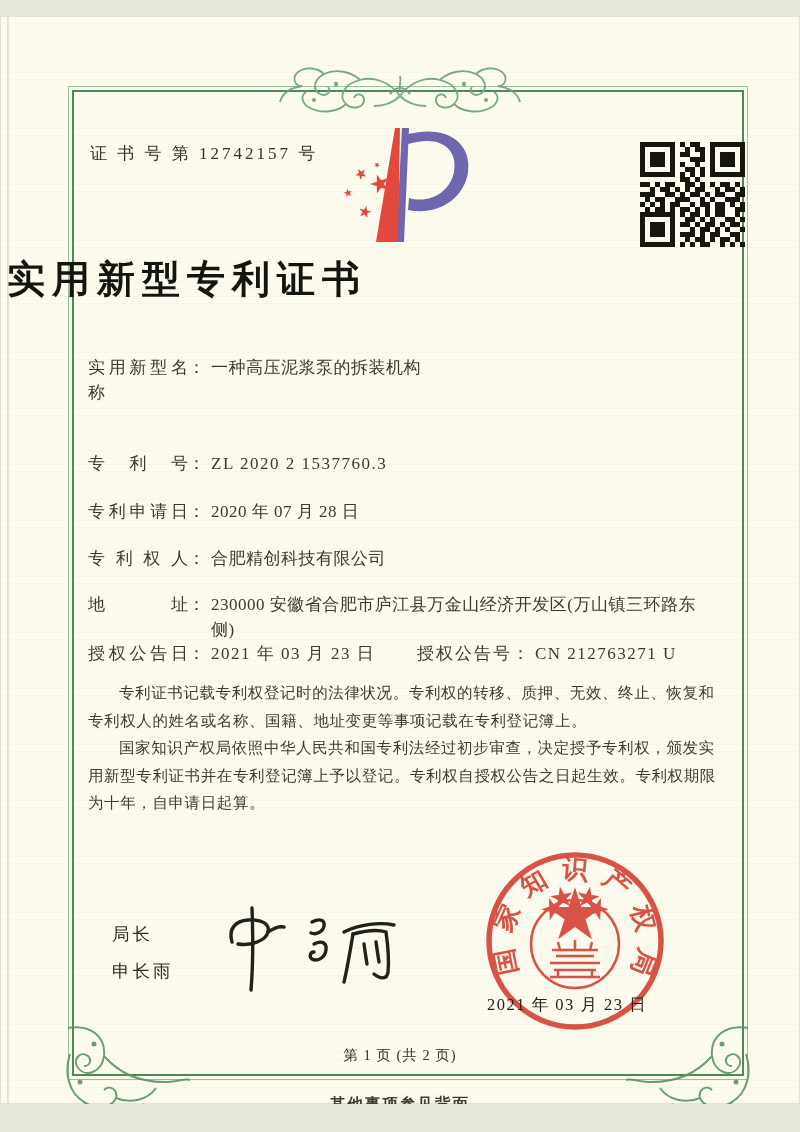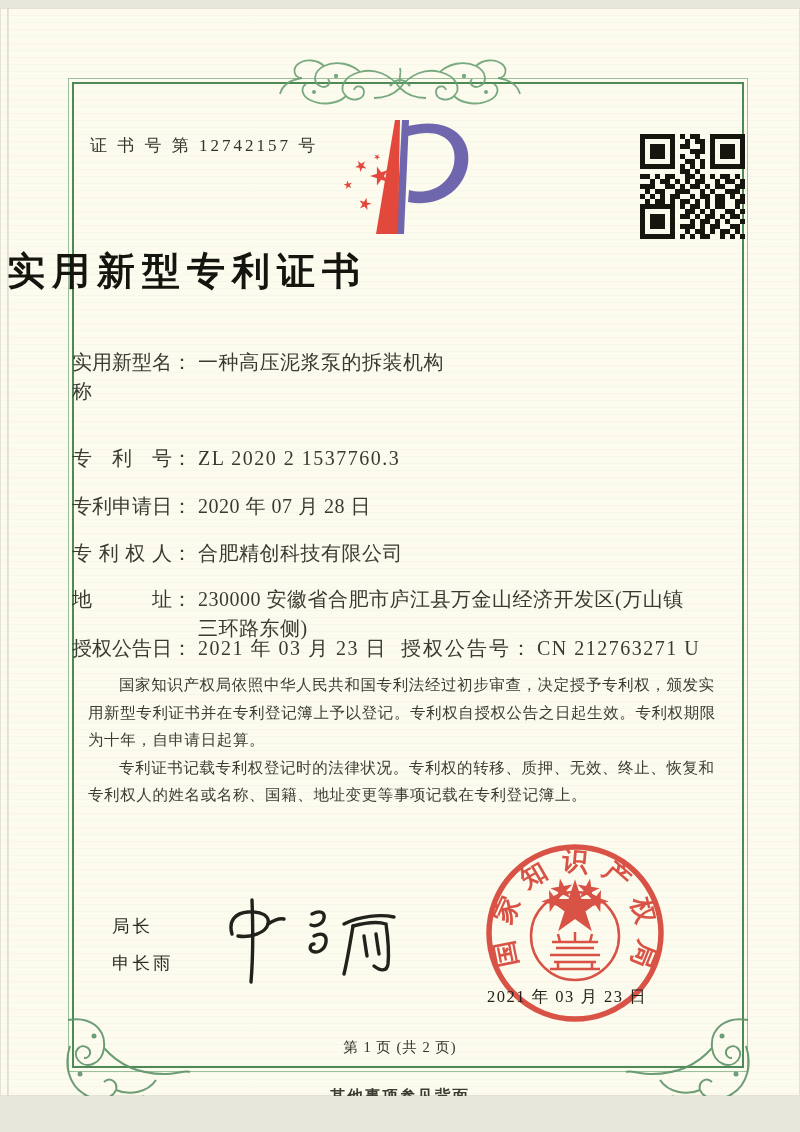--- a/index.html
+++ b/index.html
@@ -3,21 +3,21 @@
 <meta charset="utf-8">
 <style>
   * { margin: 0; padding: 0; box-sizing: border-box; }
   html, body { background: #e8e7dc; }
   body { font-family: "Liberation Serif", "DejaVu Serif", serif; }
 
   .page {
     position: relative;
     width: 800px;
     height: 1088px;
-    margin: 8px auto;
+    margin: 16px auto;
     background:
       repeating-linear-gradient(180deg,
         rgba(130, 175, 140, 0.05) 0px, rgba(130, 175, 140, 0.05) 1px,
         rgba(0,0,0,0) 1px, rgba(0,0,0,0) 7px),
       #fcfbee;
     overflow: hidden;
     box-shadow: inset 0 0 0 1px #e3e2d4;
   }
   .scan-edge-left {
     position: absolute; left: 7px; top: 0; width: 2px; height: 100%;
@@ -45,21 +45,21 @@
     position: absolute; left: 640px; top: 126px;
     display: grid; grid-template-columns: repeat(21, 5px); grid-auto-rows: 5px;
   }
   .qr .qm { background: #16160f; }
 
   .title {
     position: absolute; left: 0; top: 238px; width: 100%;
     text-align: left; font-size: 38px; font-weight: bold;
     letter-spacing: 7px; color: #15150f; text-indent: 7px;
   }
-  .frow { position: absolute; left: 72px; width: 640px; font-size: 20px; color: #3a3a30; line-height: 1.45; }
+  .frow { position: absolute; left: 88px; width: 640px; font-size: 17px; color: #3a3a30; line-height: 1.45; }
   .frow .lbl {
     display: inline-block; width: 100px;
     text-align: justify; text-align-last: justify; vertical-align: top;
   }
   .frow .colon { display: inline-block; vertical-align: top; }
   .frow .val {
     display: inline-block; vertical-align: top; margin-left: 6px;
     width: 488px; letter-spacing: 0.5px;
   }
   .frow .val.num { letter-spacing: 1.5px; }
@@ -627,22 +627,22 @@
     <span class="lbl">地址</span><span class="colon">：</span><span class="val">230000 安徽省合肥市庐江县万金山经济开发区(万山镇三环路东侧)</span>
   </div>
   <div class="frow" style="top:626px">
     <span class="lbl">授权公告日</span><span class="colon">：</span><span class="val num" style="width:190px">2021 年 03 月 23 日</span>
     <span class="pair2">
       <span class="lbl2">授权公告号</span><span>：</span><span style="letter-spacing:1.5px; margin-left:6px">CN 212763271 U</span>
     </span>
   </div>
 
   <div class="paras">
+    <p>专利证书记载专利权登记时的法律状况。专利权的转移、质押、无效、终止、恢复和专利权人的姓名或名称、国籍、地址变更等事项记载在专利登记簿上。</p>
     <p>国家知识产权局依照中华人民共和国专利法经过初步审查，决定授予专利权，颁发实用新型专利证书并在专利登记簿上予以登记。专利权自授权公告之日起生效。专利权期限为十年，自申请日起算。</p>
-    <p>专利证书记载专利权登记时的法律状况。专利权的转移、质押、无效、终止、恢复和专利权人的姓名或名称、国籍、地址变更等事项记载在专利登记簿上。</p>
   </div>
 
   <div class="signer">
     <div>局长</div>
     <div>申长雨</div>
   </div>
 
   <svg class="signature" width="185" height="104" viewBox="0 0 185 104">
     <g stroke="#22221c" fill="none" stroke-width="3.4" stroke-linecap="round">
 

